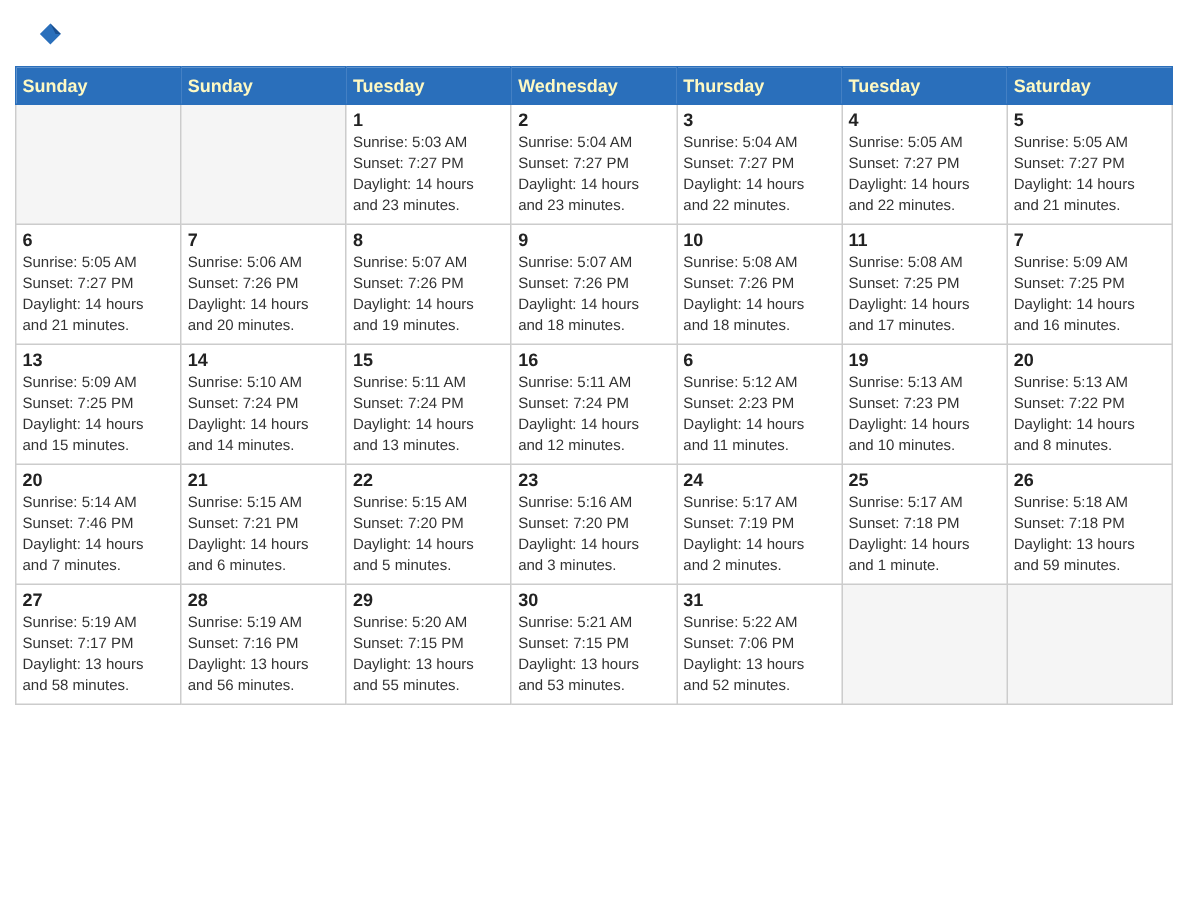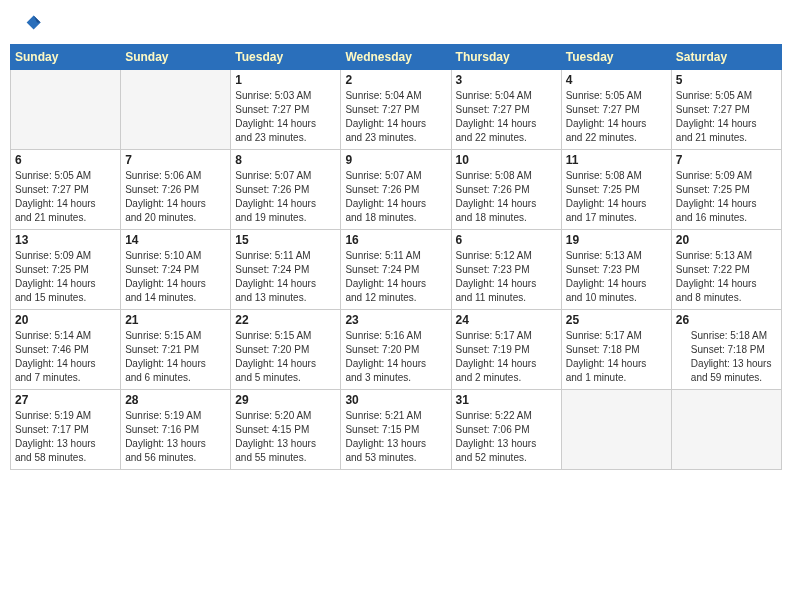--- a/index.html
+++ b/index.html
@@ -234,21 +234,21 @@
         <td>
           <div class="day-num">16</div>
           <div class="day-info" style="white-space: pre-line;">Sunrise: 5:11 AM
 Sunset: 7:24 PM
 Daylight: 14 hours
 and 12 minutes.</div>
         </td>
         <td>
           <div class="day-num">6</div>
           <div class="day-info" style="white-space: pre-line;">Sunrise: 5:12 AM
-Sunset: 7:23 PM
+Sunset: 2:23 PM
 Daylight: 14 hours
 and 11 minutes.</div>
         </td>
         <td>
           <div class="day-num">19</div>
           <div class="day-info" style="white-space: pre-line;">Sunrise: 5:13 AM
 Sunset: 7:23 PM
 Daylight: 14 hours
 and 10 minutes.</div>
         </td>
@@ -298,21 +298,21 @@
         </td>
         <td>
           <div class="day-num">25</div>
           <div class="day-info" style="white-space: pre-line;">Sunrise: 5:17 AM
 Sunset: 7:18 PM
 Daylight: 14 hours
 and 1 minute.</div>
         </td>
         <td>
           <div class="day-num">26</div>
-          <div class="day-info" style="white-space: pre-line; margin-left: 15px;">Sunrise: 5:18 AM
+          <div class="day-info" style="white-space: pre-line;">Sunrise: 5:18 AM
 Sunset: 7:18 PM
 Daylight: 13 hours
 and 59 minutes.</div>
         </td>
       </tr>
       <tr class="week-row">
         <td>
           <div class="day-num">27</div>
           <div class="day-info" style="white-space: pre-line;">Sunrise: 5:19 AM
 Sunset: 7:17 PM
@@ -322,21 +322,21 @@
         <td>
           <div class="day-num">28</div>
           <div class="day-info" style="white-space: pre-line;">Sunrise: 5:19 AM
 Sunset: 7:16 PM
 Daylight: 13 hours
 and 56 minutes.</div>
         </td>
         <td>
           <div class="day-num">29</div>
           <div class="day-info" style="white-space: pre-line;">Sunrise: 5:20 AM
-Sunset: 4:15 PM
+Sunset: 7:15 PM
 Daylight: 13 hours
 and 55 minutes.</div>
         </td>
         <td>
           <div class="day-num">30</div>
           <div class="day-info" style="white-space: pre-line;">Sunrise: 5:21 AM
 Sunset: 7:15 PM
 Daylight: 13 hours
 and 53 minutes.</div>
         </td>

